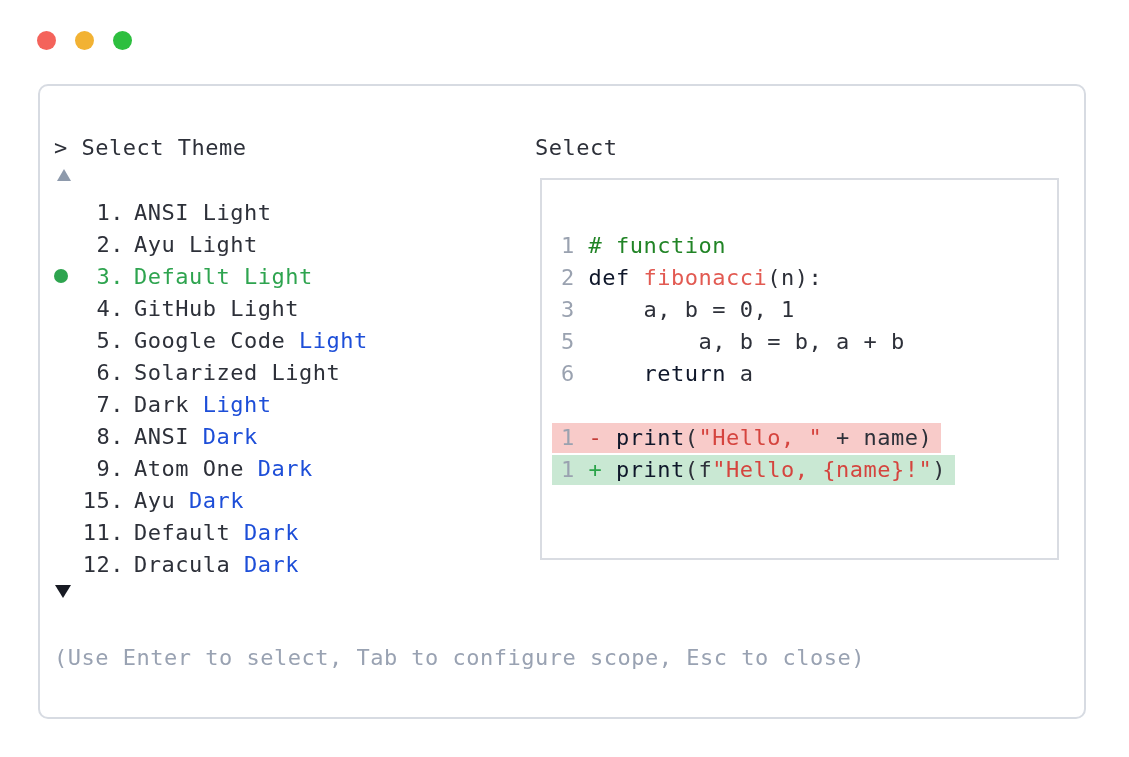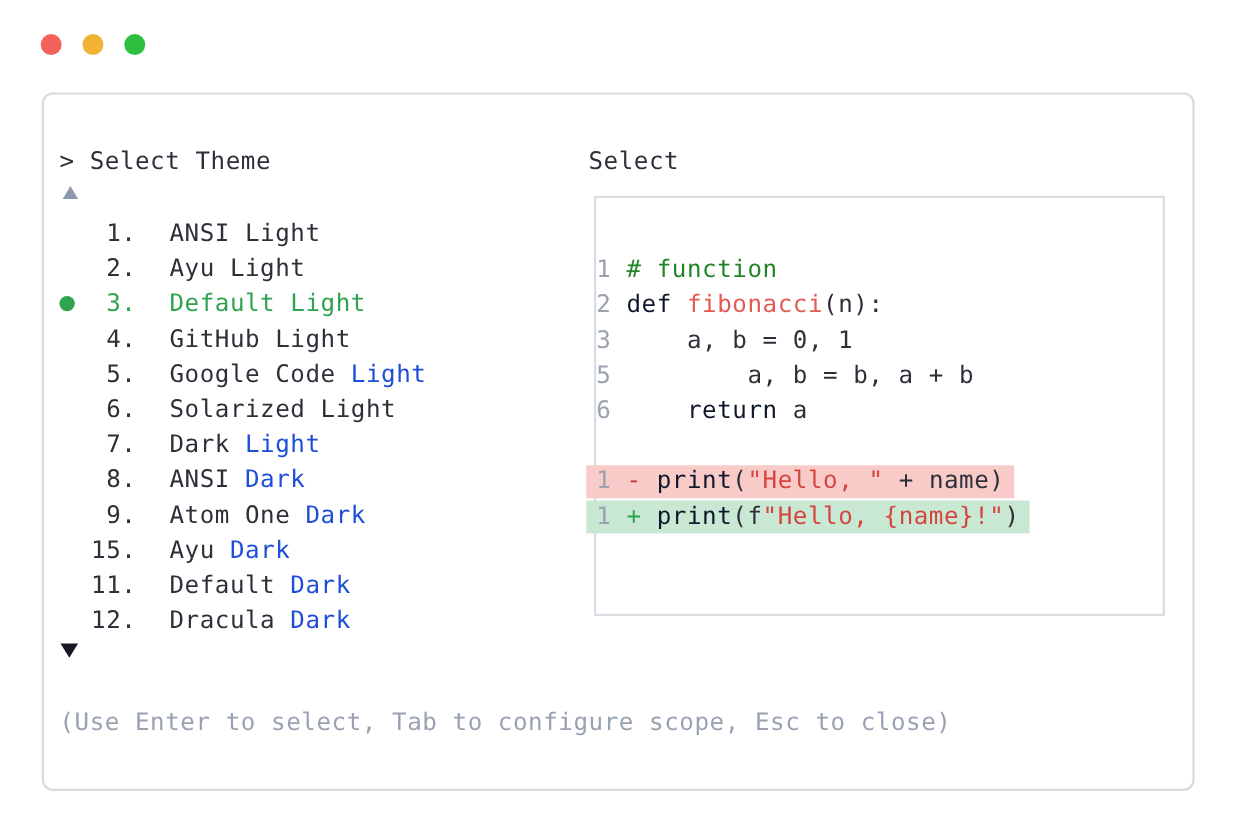--- a/index.html
+++ b/index.html
@@ -30,31 +30,31 @@
   .tri-down{position:absolute;left:15px;top:499px;width:0;height:0;
     border-left:8px solid transparent;border-right:8px solid transparent;
     border-top:13px solid #171a23;}
   
   .theme-list{position:absolute;left:14px;top:110px;}
   .theme-row{display:flex;align-items:center;height:32px;font-size:22px;white-space:pre;}
   .theme-row .dotcell{width:27px;display:flex;align-items:center;}
   .theme-row .dot{width:14px;height:14px;border-radius:50%;background:transparent;}
   .theme-row.selected .dot{background:#2ea44f;}
   .theme-row .num{width:43px;text-align:right;color:#2d3039;}
-  .theme-row .name{margin-left:30px;color:#2d3039;}
+  .theme-row .name{margin-left:10px;color:#2d3039;}
   .theme-row .muted{color:#1d4ed8;}
   .theme-row.selected .num,.theme-row.selected .name{color:#2ea44f;}
   
   .preview-label{position:absolute;left:495px;top:46px;}
   .preview-box{
     position:absolute;left:500px;top:92px;width:515px;height:378px;
     border:2px solid #d9dce2;background:#ffffff;
   }
   .code{position:absolute;left:0;top:50px;width:100%;}
-  .code-line{height:32px;line-height:32px;font-size:22px;white-space:pre;}
+  .code-line{height:32px;line-height:32px;font-size:22px;white-space:pre;padding-left:19px;}
   .line-inner{}
   .code-line.removed .line-inner{background:#f8cbc9;padding:2px 9px 3px 9px;margin-left:-9px;}
   .code-line.added .line-inner{background:#c9e8d3;padding:2px 9px 3px 9px;margin-left:-9px;}
   .ln{color:#9aa2b0;}
   .t-plain{color:#2d3039;}
   .t-comment{color:#218426;}
   .t-keyword{color:#0f172a;}
   .t-function{color:#e25a52;}
   .t-string{color:#d5443e;}
   .t-minus{color:#c43c37;}

